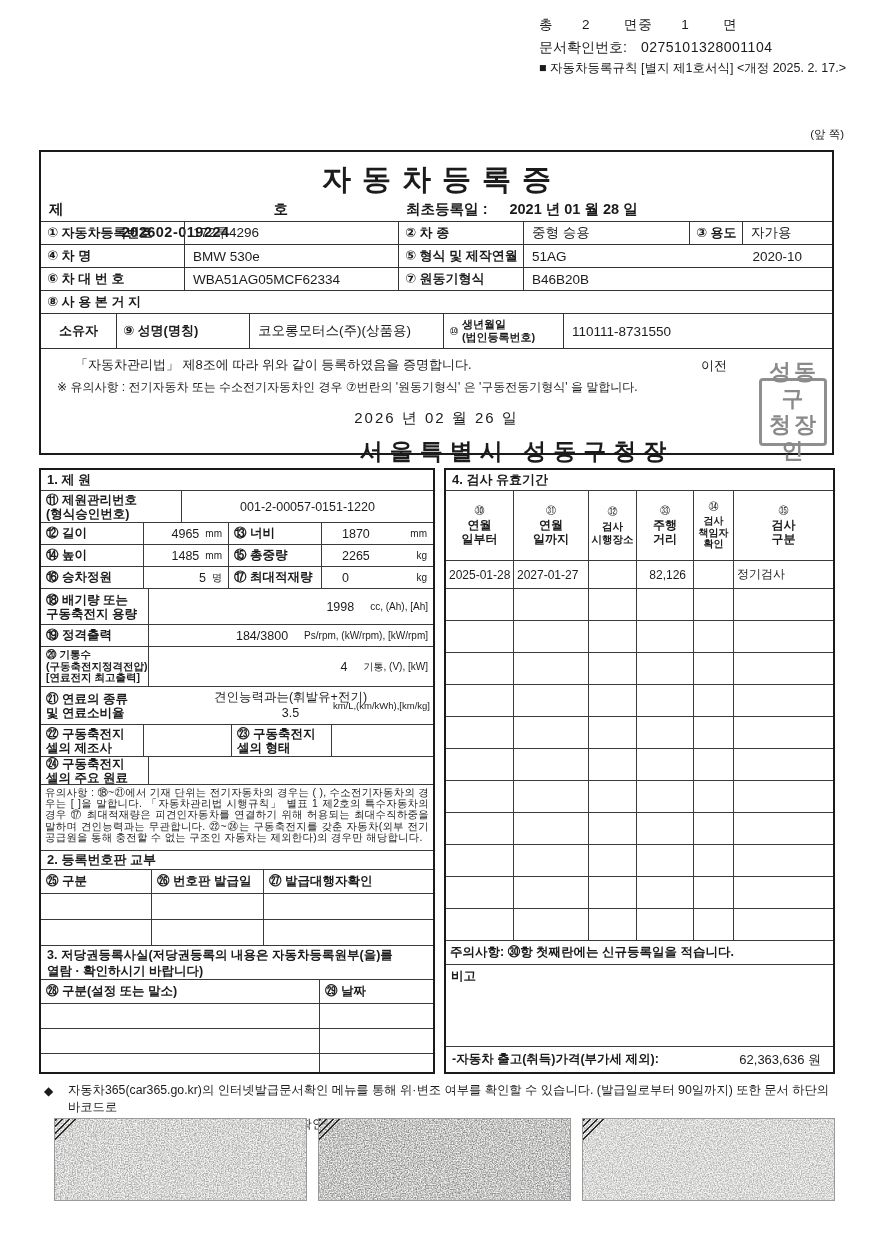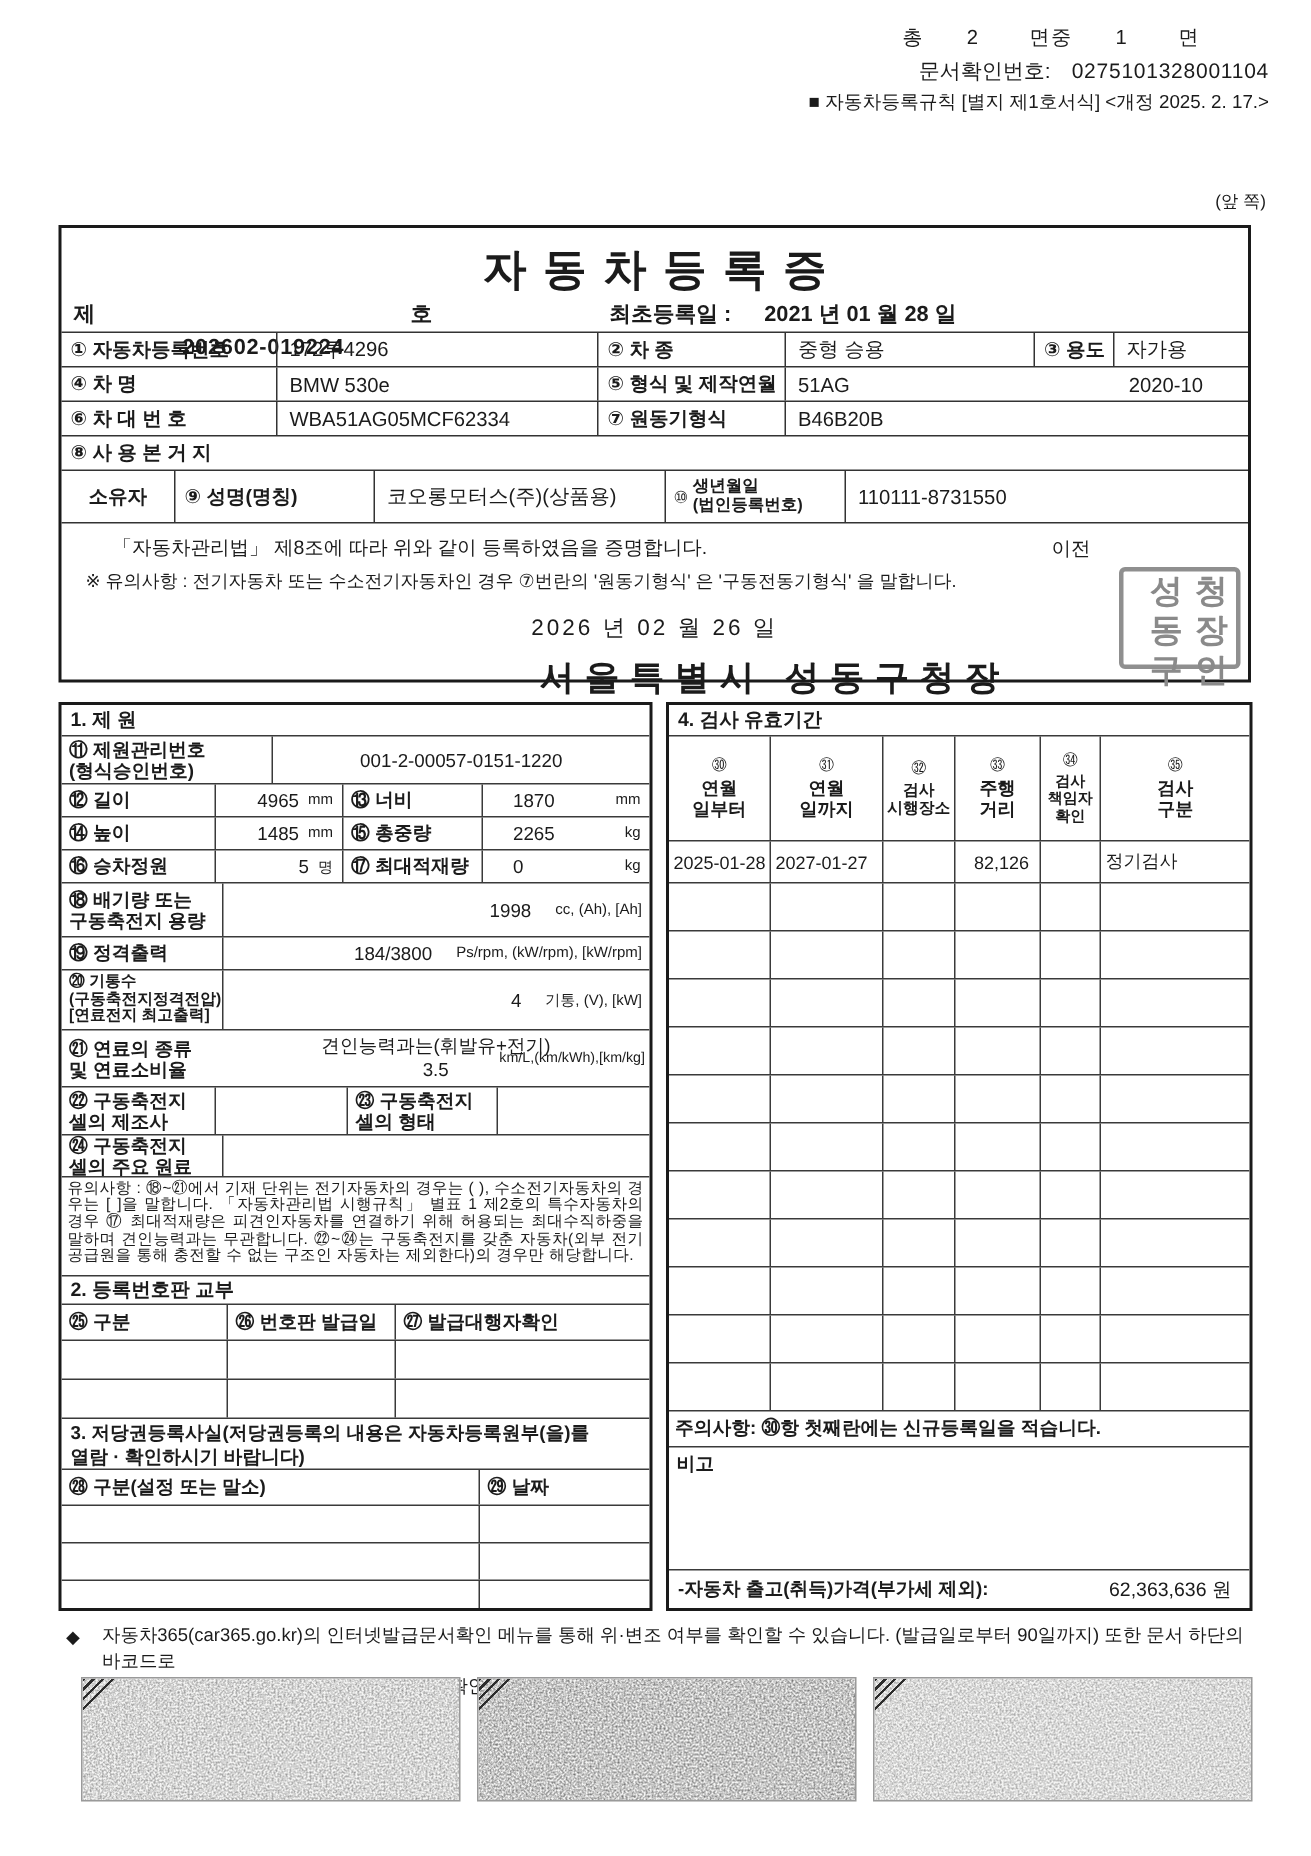--- a/index.html
+++ b/index.html
@@ -2,21 +2,21 @@
 <html><head>
 <meta charset="utf-8">
 <style>
   html,body{margin:0;padding:0;}
   body{
     width:874px;height:1237px;background:#ffffff;position:relative;
     font-family:"Liberation Sans","DejaVu Sans",sans-serif;color:#1b1b1b;
     -webkit-font-smoothing:antialiased;
   }
   
-  .top-meta{position:absolute;top:14px;right:28px;text-align:right;line-height:1.6;}
+  .top-meta{position:absolute;top:14px;right:28px;line-height:1.6;}
   .meta-l1{font-size:13.5px;white-space:pre;padding-right:46px;letter-spacing:1px;}
   .meta-l2{font-size:14px;}
   .meta-l2 .val{margin-left:14px;letter-spacing:0.5px;}
   .meta-l3{font-size:12.5px;}
   .front-side{position:absolute;top:127px;right:30px;font-size:11.5px;}
   
   .main-box{position:absolute;top:150px;left:39px;width:795px;height:305px;border:2px solid #1a1a1a;box-sizing:border-box;overflow:visible;}
   .cert-title{margin-top:8px;height:38px;text-align:center;font-size:29px;font-weight:bold;letter-spacing:11px;padding-left:11px;}
   .docno-row{display:flex;align-items:center;height:23px;border-bottom:1px solid #333;font-weight:600;font-size:14.5px;}
   .docno-row .t1{margin-left:8px;}
@@ -35,21 +35,21 @@
   .owner-row{height:34px;}
   .circ{font-size:11px;margin:0 3px 0 5px;}
   .two-line{white-space:pre-line;line-height:1.15;font-size:11px;font-weight:700;}
   .statement-row{position:relative;margin-top:7px;padding-left:34px;font-size:13px;}
   .transfer{position:absolute;left:660px;top:1px;}
   .caution{margin-top:5px;padding-left:16px;font-size:12px;}
   .issue-date{margin-top:13px;text-align:center;font-size:15px;letter-spacing:2px;}
   .issuer-row{margin-top:8px;text-align:center;padding-left:160px;font-size:23px;font-weight:bold;letter-spacing:7px;}
   .stamp{position:absolute;right:5px;top:226px;width:60px;height:62px;border:3px solid #8f8f8f;border-radius:4px;
     color:#8a8a8a;font-size:22px;font-weight:700;letter-spacing:3px;line-height:1.2;
-    display:flex;justify-content:center;text-align:center;padding-left:15px;box-sizing:content-box;}
+    display:flex;flex-direction:column;justify-content:center;text-align:center;padding-left:2px;box-sizing:content-box;}
   
   .col-box{position:absolute;top:468px;border:2px solid #1a1a1a;box-sizing:border-box;display:flex;flex-direction:column;overflow:hidden;}
   .left-box{left:39px;width:396px;height:606px;}
   .right-box{left:444px;width:391px;height:606px;}
   .r{display:flex;border-bottom:1px solid #3a3a3a;flex-shrink:0;align-items:stretch;box-sizing:border-box;}
   .r .c{display:flex;align-items:center;box-sizing:border-box;}
   .r .c + .c{border-left:1px solid #3a3a3a;}
   .sec-hdr{height:20px;display:flex;align-items:center;font-weight:700;font-size:13px;padding-left:6px;border-bottom:1px solid #3a3a3a;flex-shrink:0;}
   .slb{font-weight:700;font-size:12.5px;padding-left:5px;}
   .pl{white-space:pre-line;line-height:1.12;}

